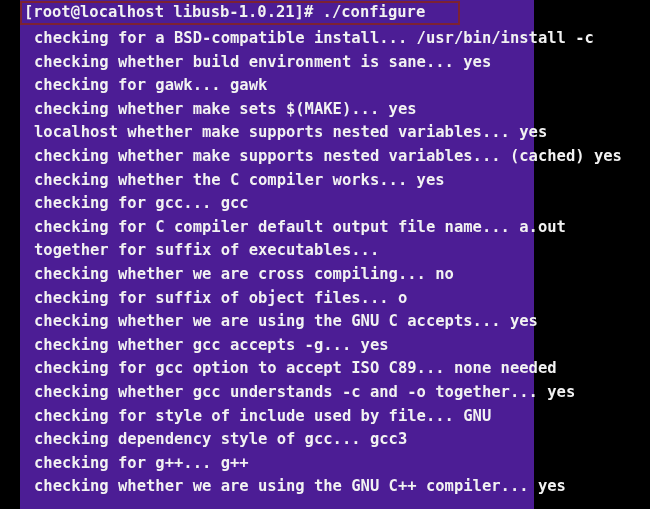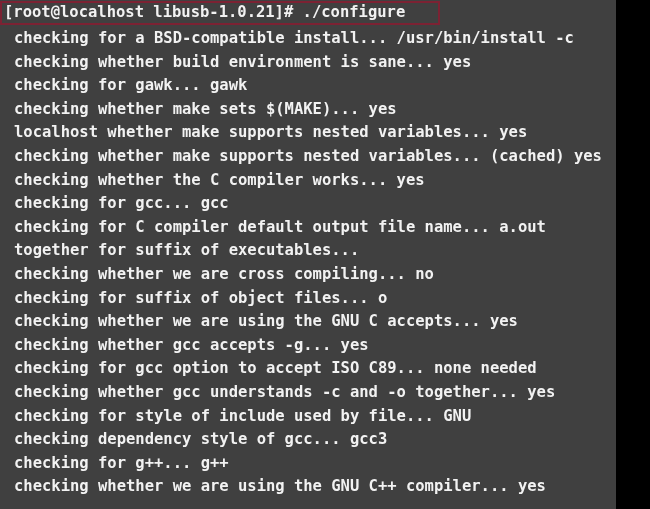--- a/index.html
+++ b/index.html
@@ -9,30 +9,31 @@
   }
   body {
     width: 650px;
     height: 509px;
     overflow: hidden;
     font-family: "DejaVu Sans Mono", "Liberation Mono", monospace;
   }
 
   #terminal {
     position: relative;
-    width: 616px;
+    width: 514px;
     height: 509px;
-    background: #404040;
+    background: #4c1d95;
     color: #f2f2f2;
     font-family: "DejaVu Sans Mono", "Liberation Mono", monospace;
     font-size: 15.5px;
     line-height: 23.6px;
     letter-spacing: 0px;
     padding: 0;
     box-sizing: border-box;
+    margin-left: 20px;
   }
 
   .term-line {
     display: block;
     white-space: pre;
     padding-left: 14px;
     height: 23.6px;
     font-size: 15.5px;
     line-height: 23.6px;
     color: #f2f2f2;

